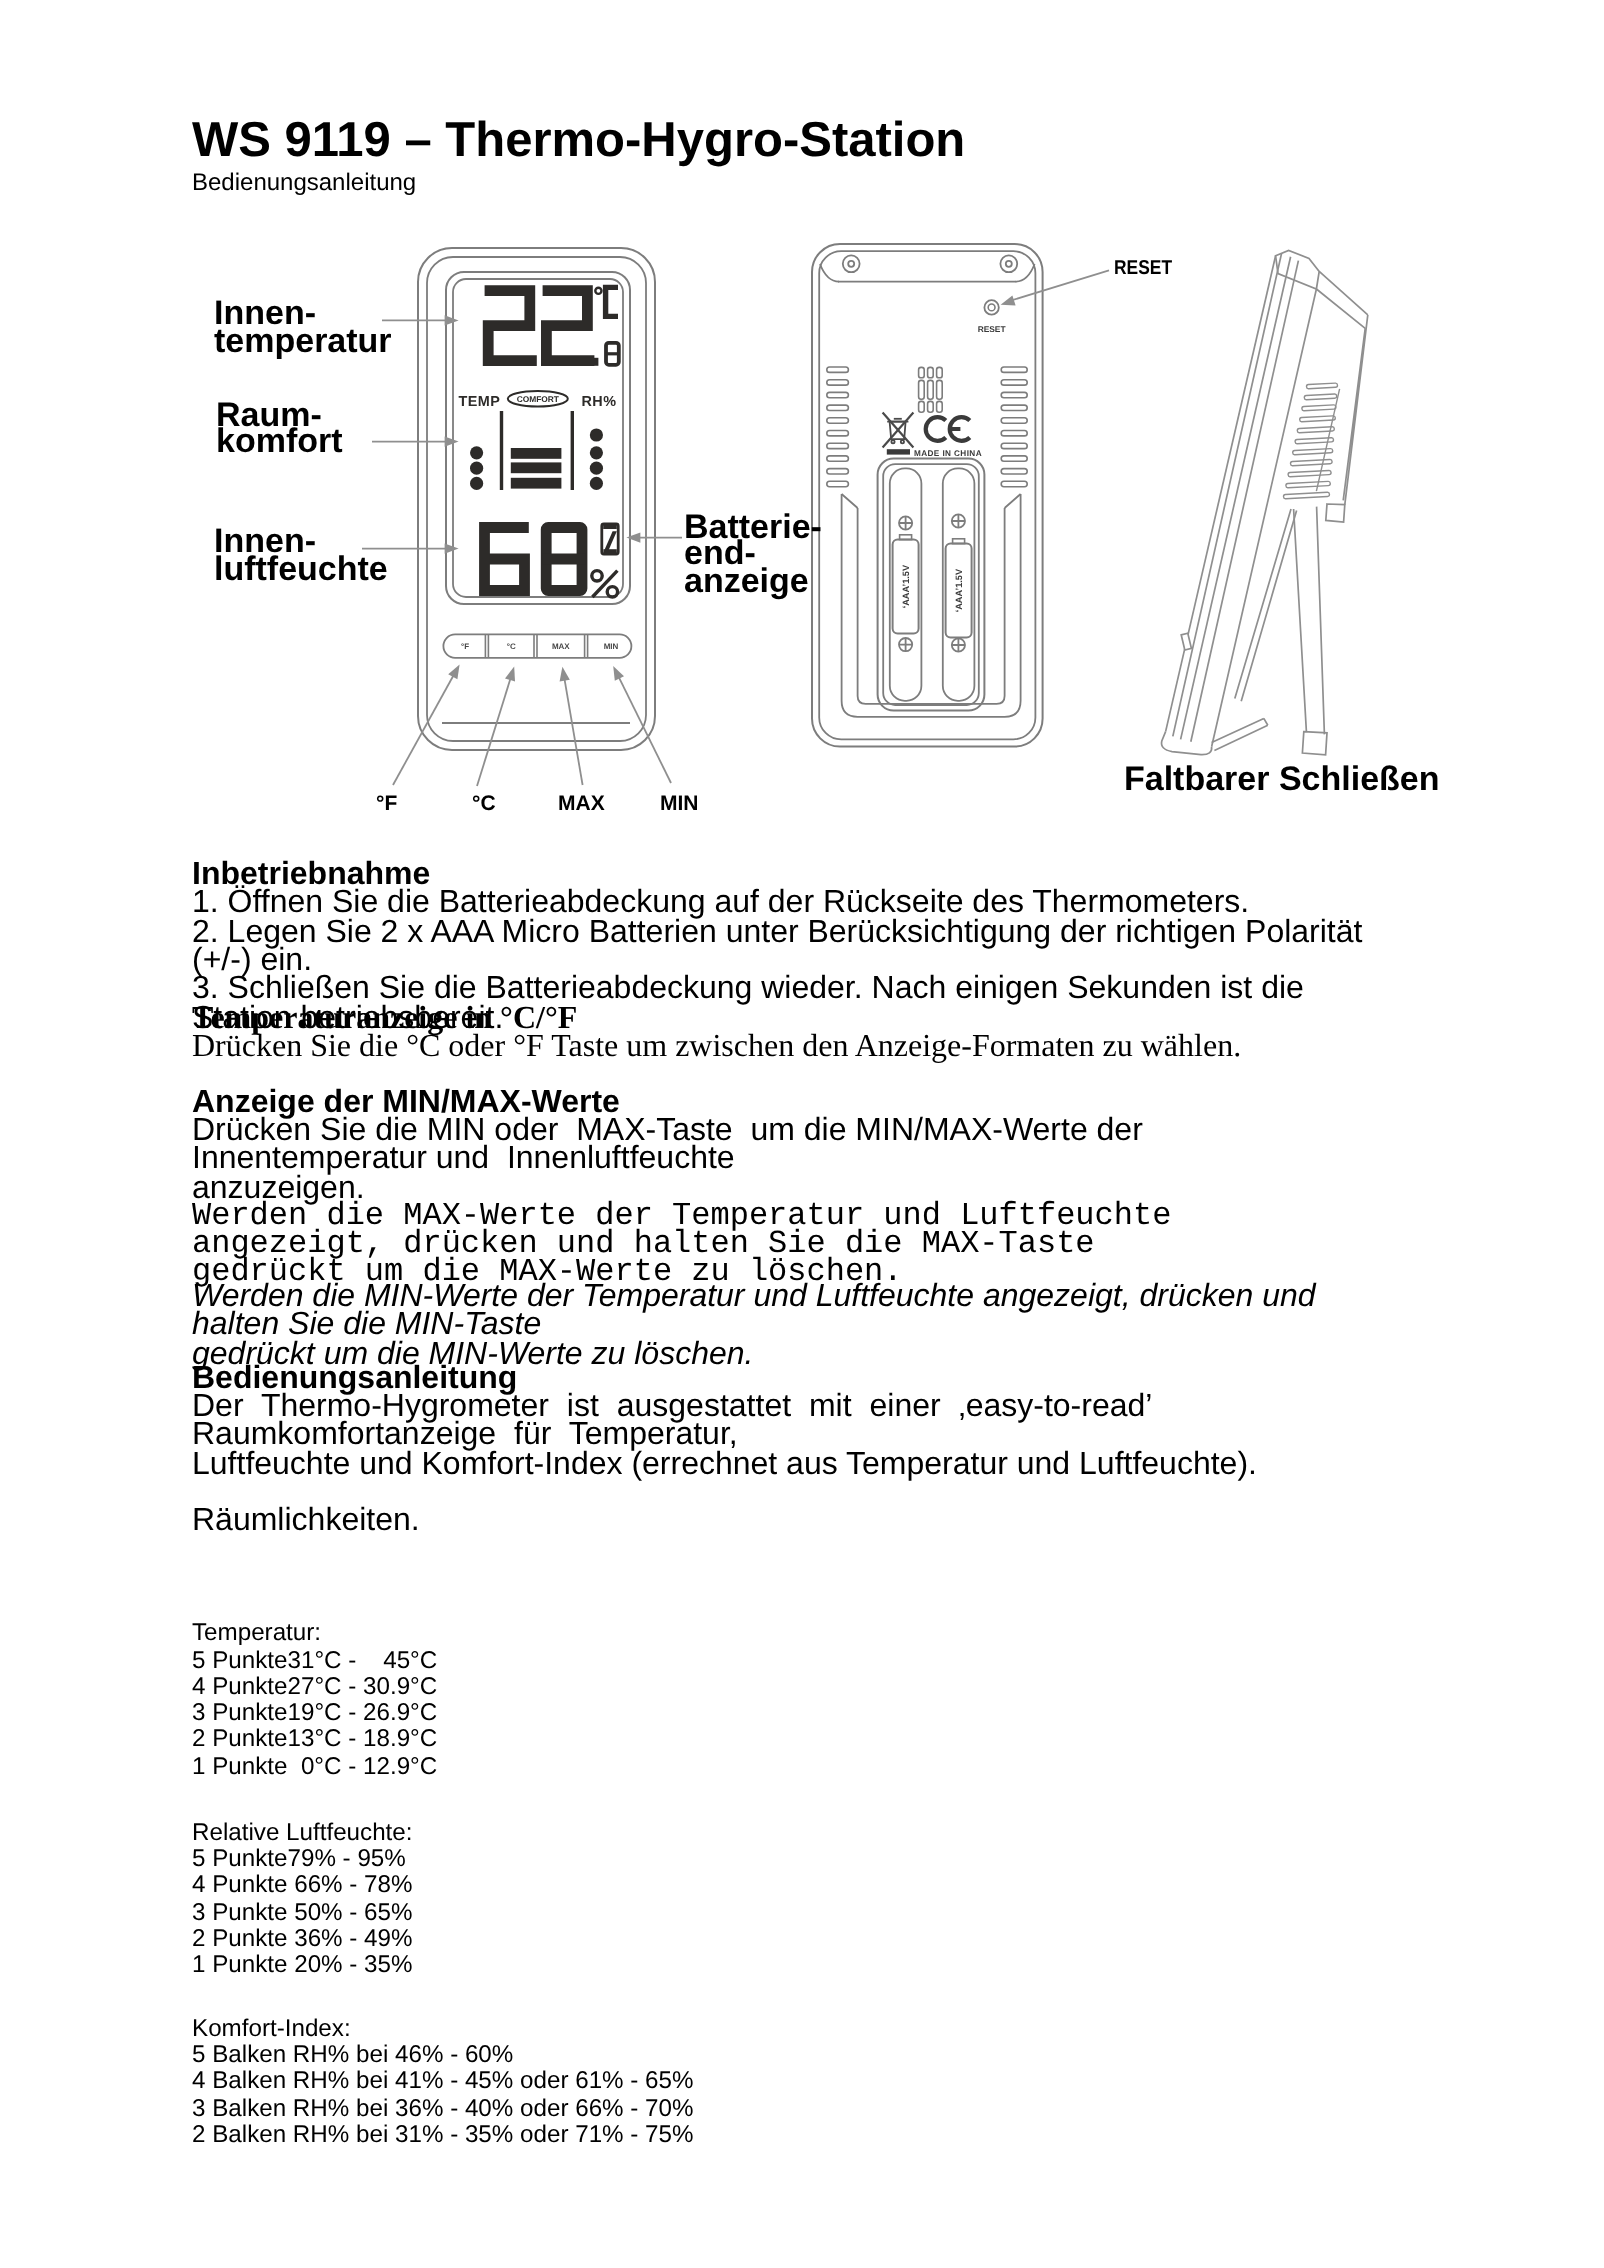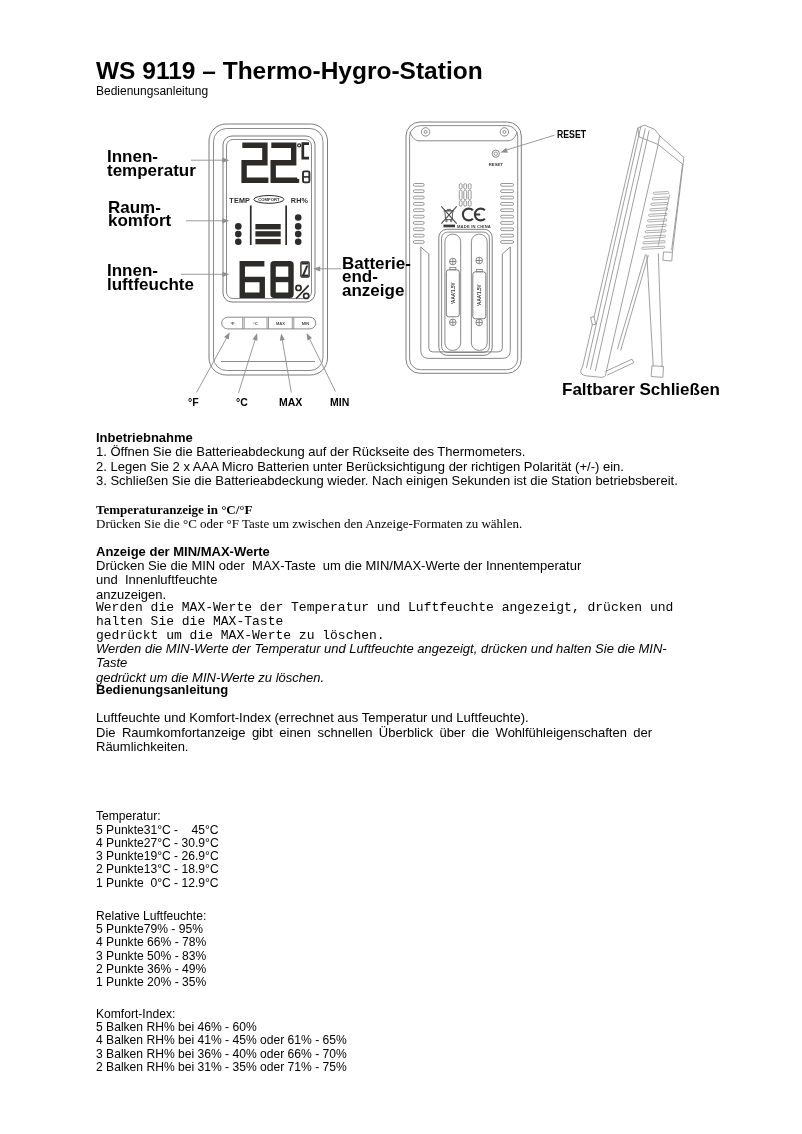--- a/index.html
+++ b/index.html
@@ -1,19 +1,19 @@
 <!DOCTYPE html>
 <html><head>
 <meta charset="utf-8">
 <style>
 html,body{margin:0;padding:0;}
 body{width:802px;height:1134px;background:#fff;position:relative;font-family:"Liberation Sans",sans-serif;color:#000;overflow:hidden;}
 .abs{position:absolute;}
 .lbl{position:absolute;font-weight:bold;font-size:17px;line-height:13.5px;white-space:nowrap;}
-.body-text{font-size:13px;line-height:14.35px;}
+.body-text{font-size:16px;line-height:14.35px;}
 .tbl{font-size:12.1px;line-height:13.3px;white-space:pre;margin-top:44px;}
 b{font-weight:bold;}
 </style>
 </head>
 <body>
 
 <div class="abs" style="left:96px;top:57px;font-size:24.5px;font-weight:bold;">WS 9119 – Thermo-Hygro-Station</div>
 
 <div class="abs" style="left:96px;top:84px;font-size:12px;font-weight:normal;">Bedienungsanleitung</div>
 
@@ -312,37 +312,37 @@
 gedrückt um die MAX-Werte zu löschen.
 </div>
 
 <div class="abs body-text" style="left:96px;top:642px;width:588px;font-style:italic;">
 Werden die MIN-Werte der Temperatur und Luftfeuchte angezeigt, drücken und halten Sie die MIN-Taste<br>
 gedrückt um die MIN-Werte zu löschen.
 </div>
 
 <div class="abs body-text" style="left:96px;top:682.5px;width:588px;">
 <b>Bedienungsanleitung</b><br>
+<span style="word-spacing:4.5px;">Der Thermo-Hygrometer ist ausgestattet mit einer ‚easy-to-read’ Raumkomfortanzeige für Temperatur,</span><br>
+Luftfeuchte und Komfort-Index (errechnet aus Temperatur und Luftfeuchte).<br>
 <br>
-Luftfeuchte und Komfort-Index (errechnet aus Temperatur und Luftfeuchte).<br>
-<span style="word-spacing:2.8px;">Die Raumkomfortanzeige gibt einen schnellen Überblick über die Wohlfühleigenschaften der</span><br>
 Räumlichkeiten.
 </div>
 
 <div class="abs tbl" style="left:96px;top:766.3px;">Temperatur:
 5 Punkte31°C -    45°C
 4 Punkte27°C - 30.9°C
 3 Punkte19°C - 26.9°C
 2 Punkte13°C - 18.9°C
 1 Punkte  0°C - 12.9°C</div>
 
 <div class="abs tbl" style="left:96px;top:865.8px;">Relative Luftfeuchte:
 5 Punkte79% - 95%
 4 Punkte 66% - 78%
-3 Punkte 50% - 83%
+3 Punkte 50% - 65%
 2 Punkte 36% - 49%
 1 Punkte 20% - 35%</div>
 
 <div class="abs tbl" style="left:96px;top:963.8px;">Komfort-Index:
 5 Balken RH% bei 46% - 60%
 4 Balken RH% bei 41% - 45% oder 61% - 65%
 3 Balken RH% bei 36% - 40% oder 66% - 70%
 2 Balken RH% bei 31% - 35% oder 71% - 75%</div>
 
 </body></html>

